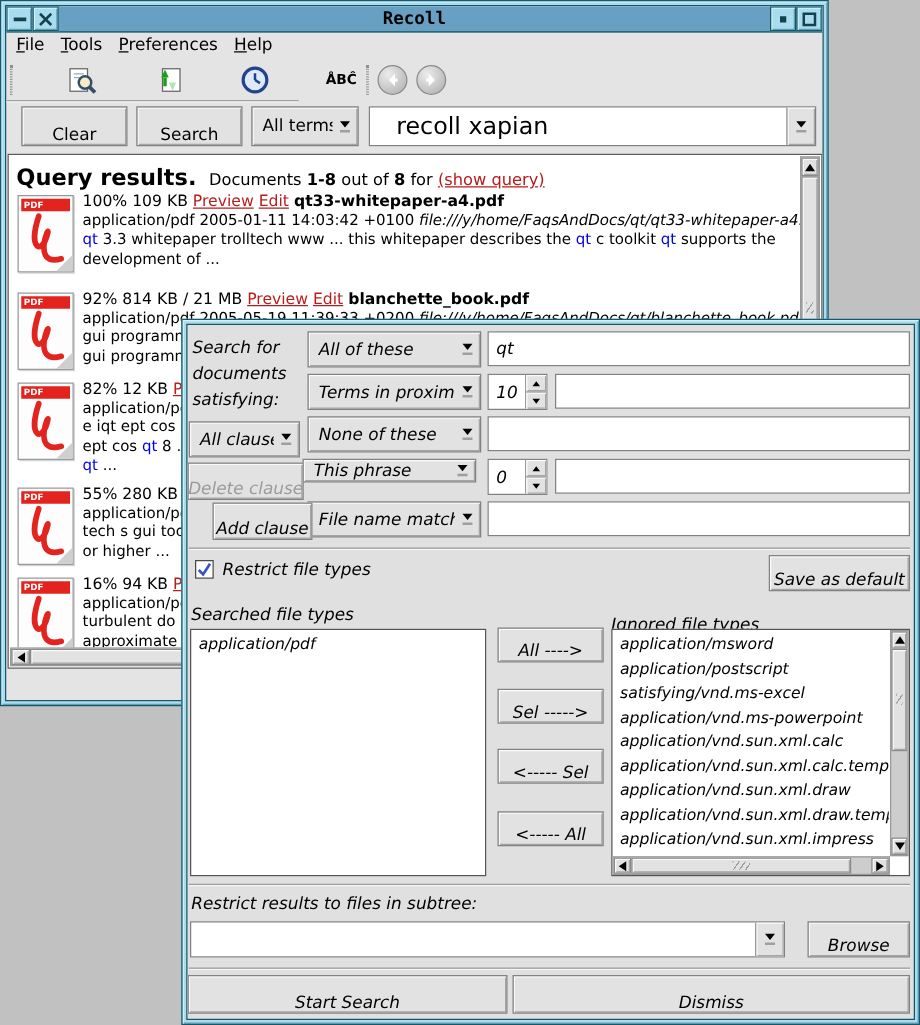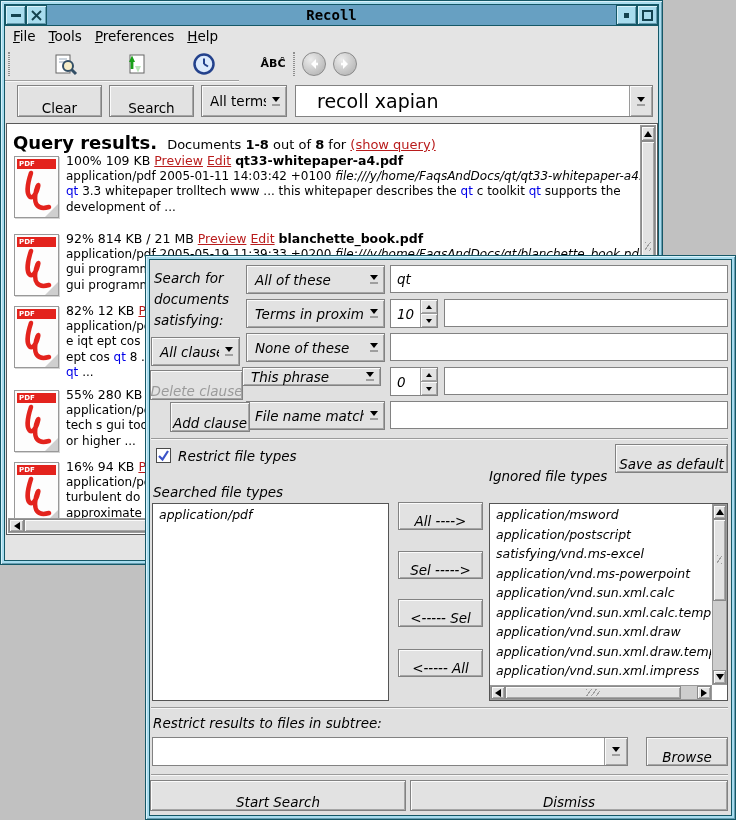--- a/index.html
+++ b/index.html
@@ -424,21 +424,21 @@
       <svg width="13" height="13">
           <polyline points="2,7 5.5,10.5 11,2" fill="none" stroke="#3b53c8" stroke-width="2.2"></polyline>
         </svg>
     </div>
     <div class="lbl" style="left:28px;top:188px;">Restrict file types</div>
     <div class="btn" style="left:465px;top:184px;width:113px;height:29px;">
         <span>Save as default</span>
       </div>
 
     <div class="lbl" style="left:3px;top:224px;">Searched file types</div>
-    <div class="lbl" style="left:339px;top:208px;">Ignored file types</div>
+    <div class="lbl" style="left:339px;top:232px;">Ignored file types</div>
 
     <div class="xlist" style="left:2px;top:243px;width:237px;height:198px;">
       <div id="searched-items" style="position:absolute;left:1px;top:1px;right:1px;bottom:1px;overflow:hidden;">
           <div class="li">application/pdf</div>
         </div>
     </div>
 
     <div id="transfer-buttons">
         <div class="btn" style="left: 248px; top: 242px; width: 85px; height: 28px;">
           <span>All ----&gt;</span>

